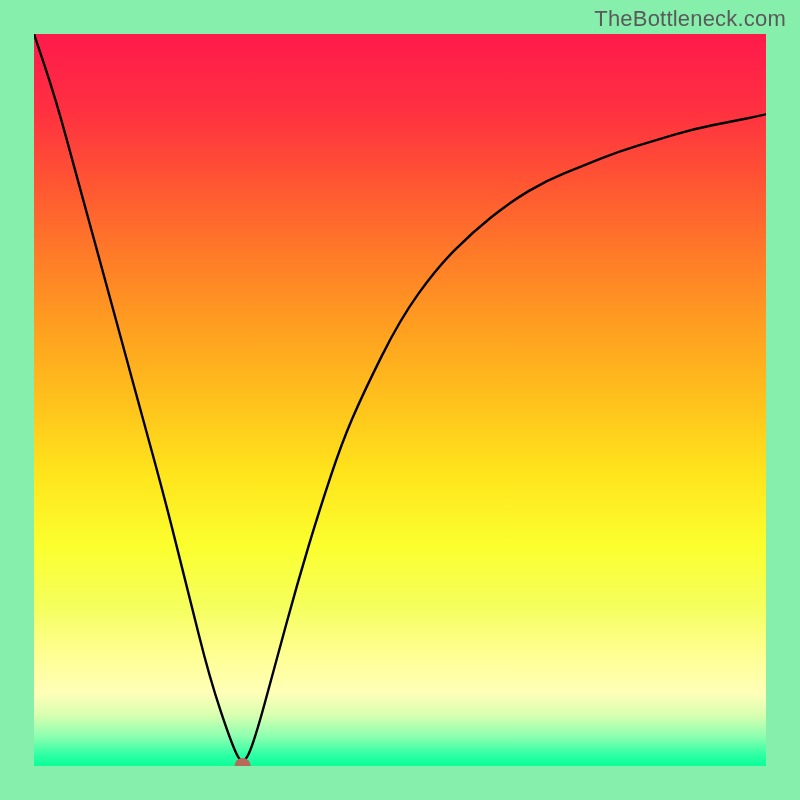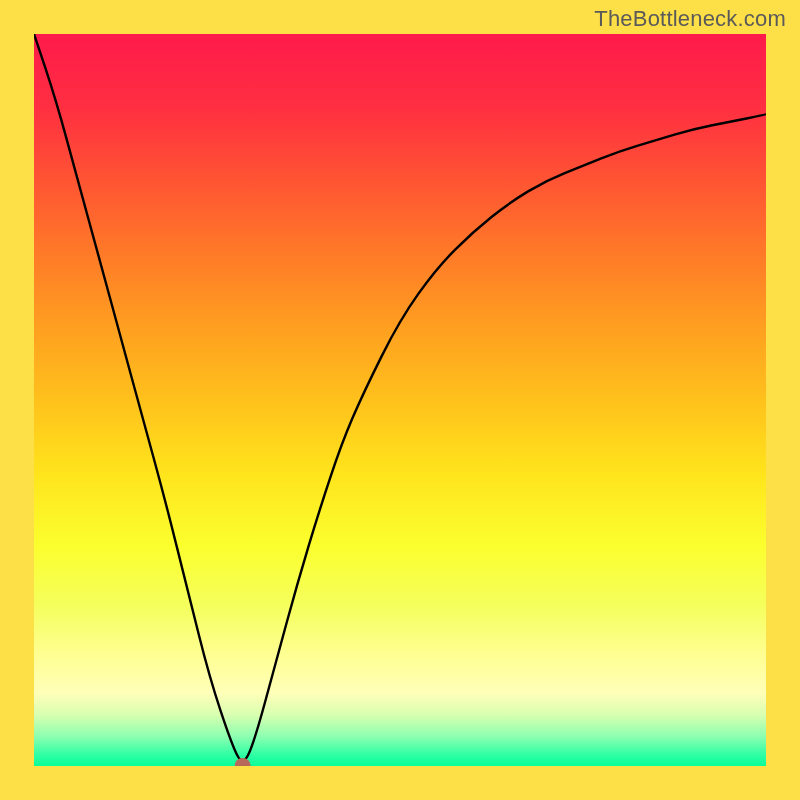--- a/index.html
+++ b/index.html
@@ -7,21 +7,21 @@
     padding: 0;
     width: 800px;
     height: 800px;
     overflow: hidden;
     background: #000;
     font-family: "Helvetica Neue", Arial, sans-serif;
   }
   .frame {
     position: absolute;
     inset: 0;
-    background: #fde047;
+    background: #86efac;
   }
   .plot-area {
     position: absolute;
     left: 34px;
     top: 34px;
     width: 732px;
     height: 732px;
     overflow: hidden;
   }
   .gradient-bg {

